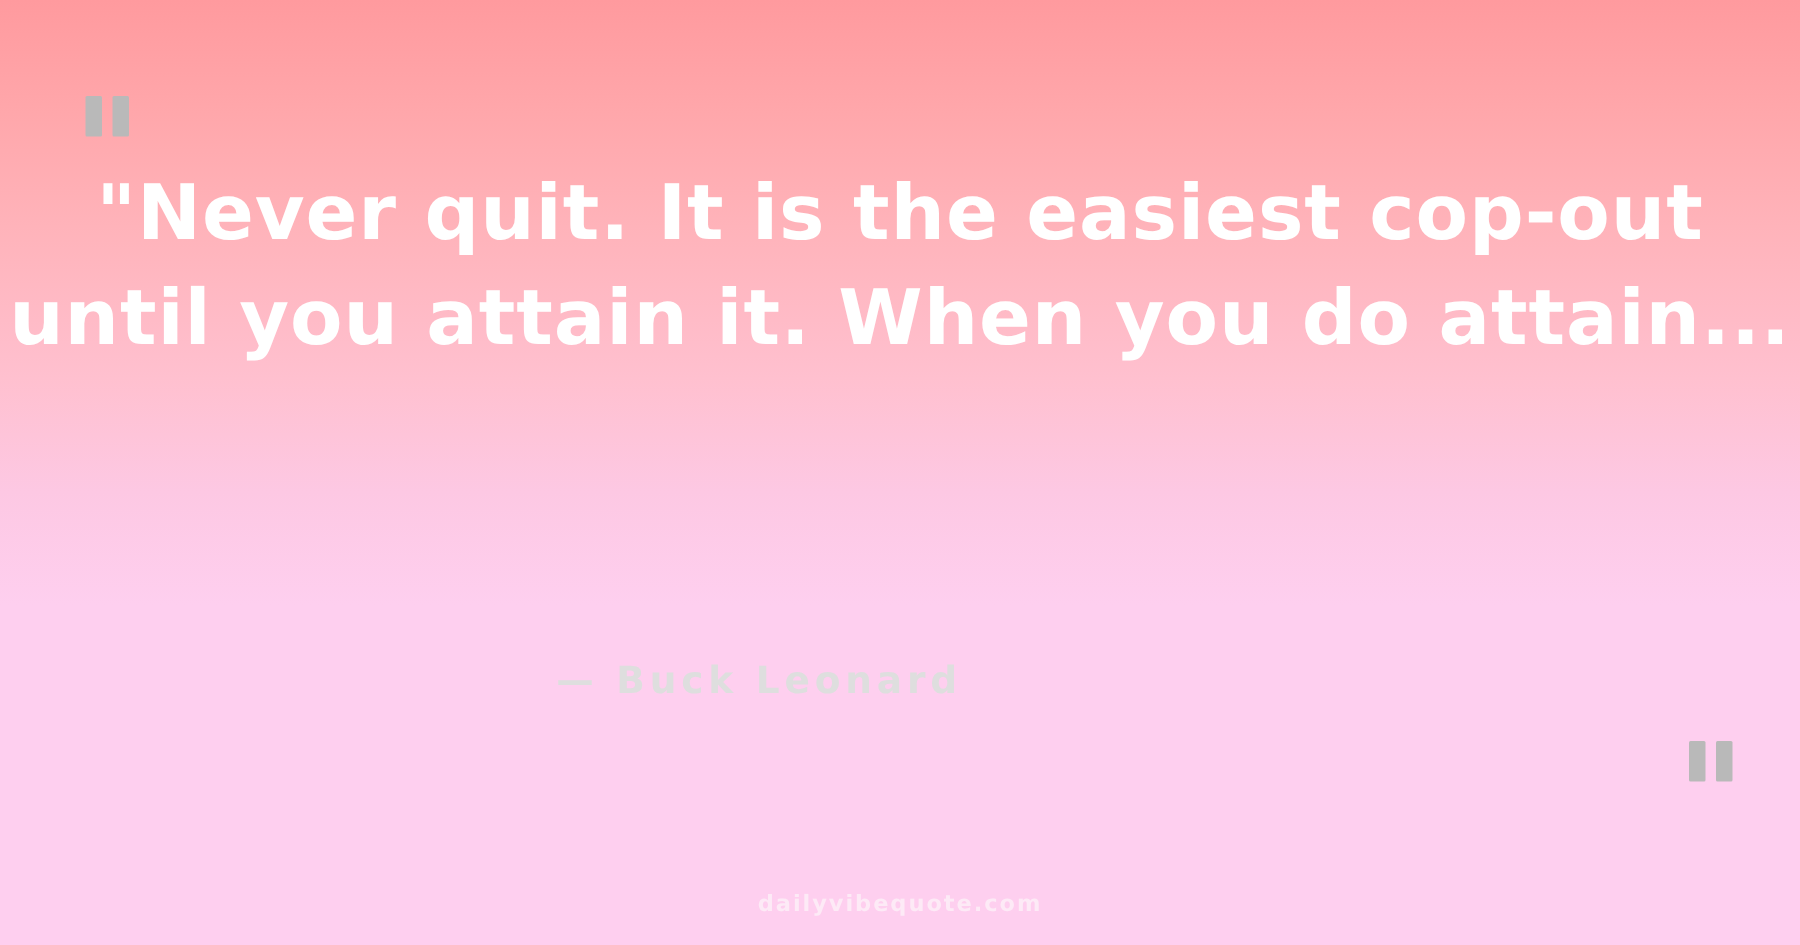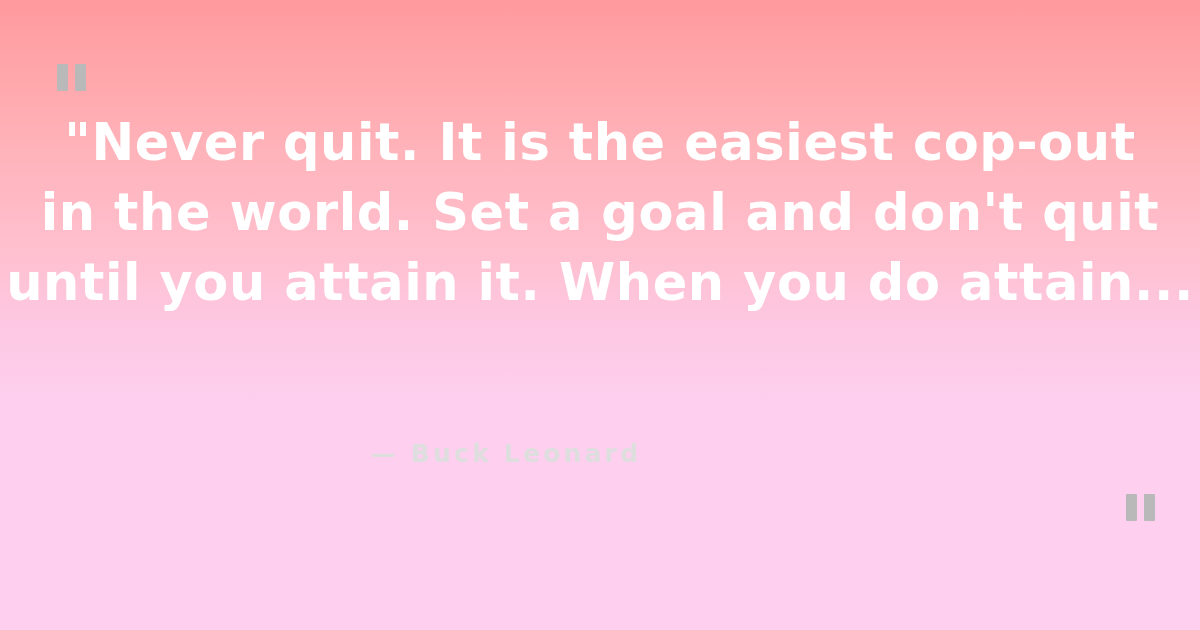--- a/index.html
+++ b/index.html
@@ -107,25 +107,25 @@
 
 <div id="quote-card">
 
   <div id="quote-mark-open" class="quote-mark">
     <span class="bar"></span>
     <span class="bar"></span>
   </div>
 
   <div id="quote-body">
     <span class="quote-line">"Never quit. It is the easiest cop-out</span>
-    <span class="quote-line">in the world. Set a goal and don't quit</span>
     <span class="quote-line">until you attain it. When you do attain...</span>
   </div>
 
   <div id="quote-author">— Buck Leonard</div>
 
   <div id="quote-mark-close" class="quote-mark">
     <span class="bar"></span>
     <span class="bar"></span>
   </div>
 
+  <div id="site-watermark">dailyvibequote.com</div>
 
 </div>
 
 </body></html>

